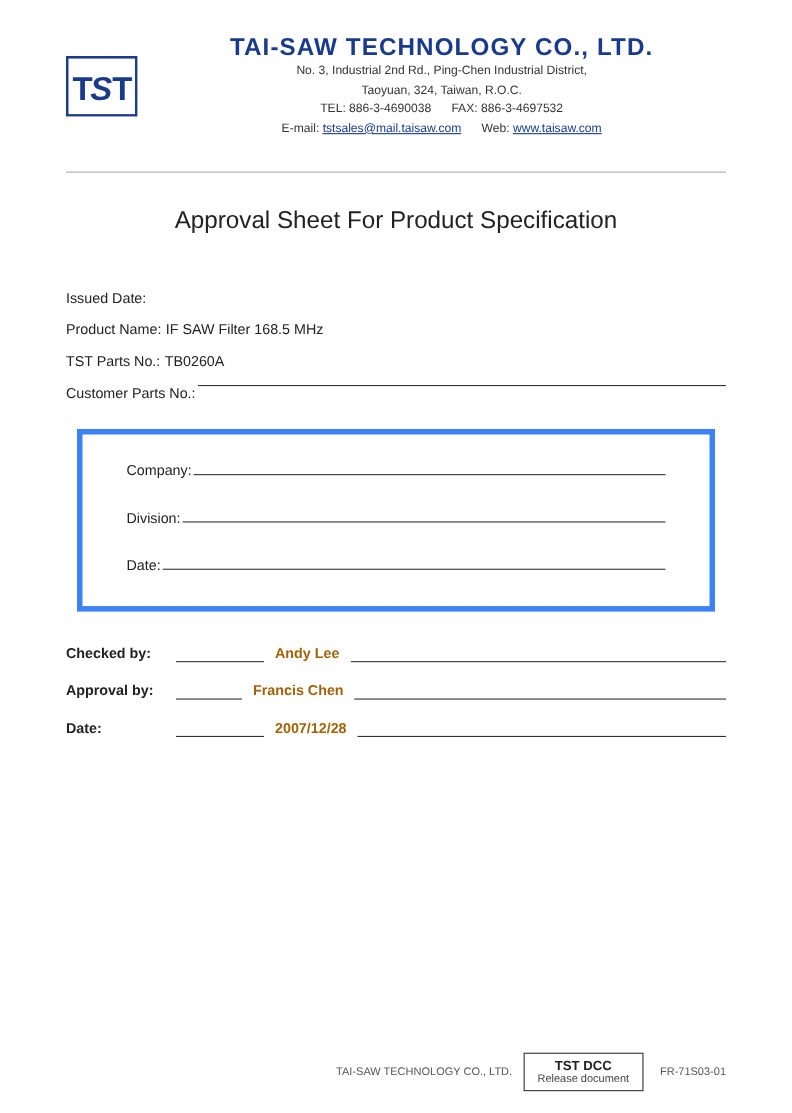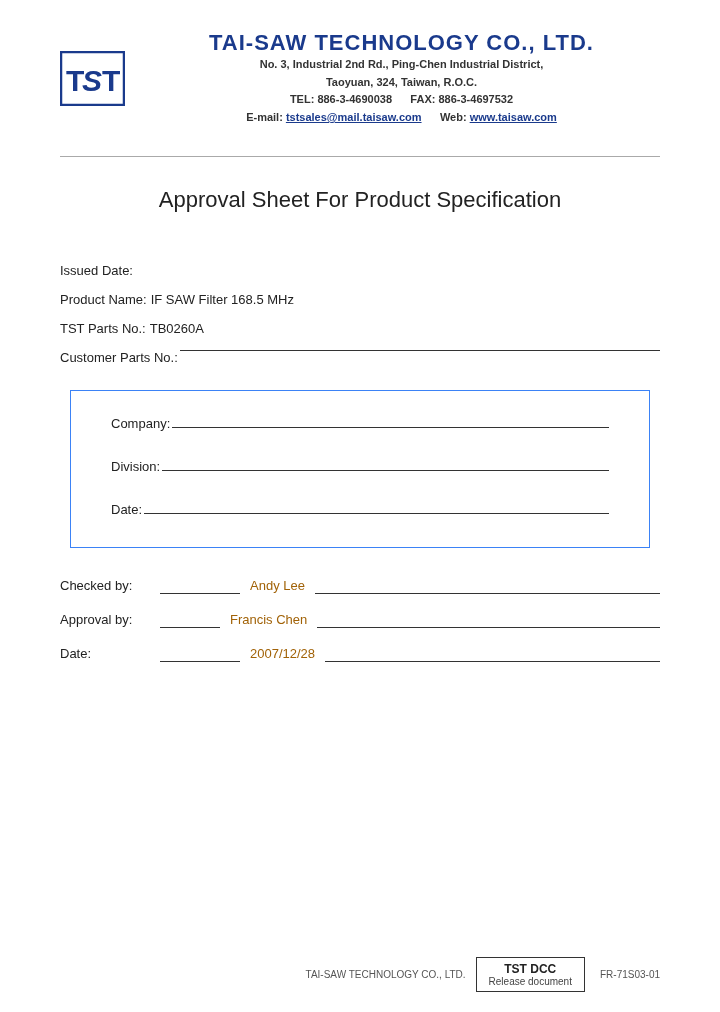--- a/index.html
+++ b/index.html
@@ -48,21 +48,20 @@
       font-size: 22px;
       font-weight: bold;
       color: #1a3a8c;
       letter-spacing: 1px;
     }
 
     .company-details {
       font-size: 11px;
       color: #333;
       line-height: 1.6;
-      font-weight: bold;
     }
 
     .company-details a {
       color: #1a3a8c;
       text-decoration: underline;
     }
 
     
     .title-section {
       text-align: center;
@@ -96,21 +95,21 @@
       flex: 1;
       border-bottom: 1px solid #333;
       min-width: 120px;
       margin-left: 2px;
       height: 1px;
       display: inline-block;
     }
 
     
     .approval-box {
-      border: 1px solid #3b82f6;
+      border: 5px solid #3b82f6;
       margin: 20px 10px 30px 10px;
       padding: 25px 40px 25px 40px;
     }
 
     .box-row {
       font-size: 13px;
       color: #222;
       margin-bottom: 28px;
       display: flex;
       align-items: baseline;
@@ -135,20 +134,21 @@
     .bottom-section {
       margin-top: 10px;
     }
 
     .bottom-row {
       font-size: 13px;
       color: #222;
       margin-bottom: 18px;
       display: flex;
       align-items: baseline;
+      font-weight: bold;
     }
 
     .bottom-label {
       white-space: nowrap;
       min-width: 100px;
     }
 
     .bottom-value {
       font-size: 13px;
       color: #a16207;

